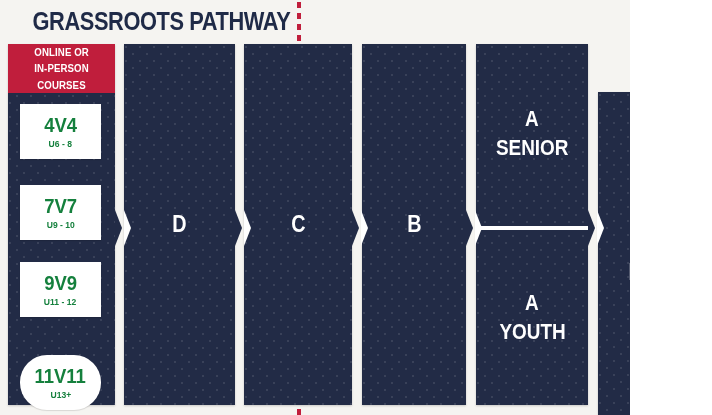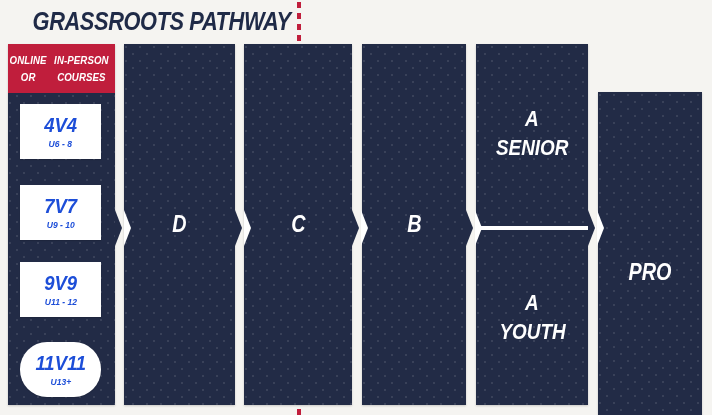--- a/index.html
+++ b/index.html
@@ -1,20 +1,19 @@
 <!DOCTYPE html>
 <html><head>
 <meta charset="utf-8">
 <style>
   html,body { margin:0; padding:0; }
   .stage {
-    position:relative; width:712px; height:415px;
+    position:relative; width:630px; height:415px;
     background:#f5f4f1; overflow:hidden;
     font-family:"Liberation Sans", sans-serif;
-    font-style:italic;
   }
   
   .divider {
     position:absolute; left:297px; top:2px; width:4px; height:413px; z-index:0;
     background:repeating-linear-gradient(to bottom,#c01e3c 0 6px, transparent 6px 11px);
   }
   .pathway-title {
     position:absolute; top:6px; z-index:2;
     font-weight:bold; color:#1f2a47; font-size:26px;
     text-align:center; white-space:nowrap; letter-spacing:-0.5px;
@@ -42,34 +41,34 @@
   .col-pro { left:598px; width:104px;margin-top:48px; }
 
   .lic-label {
     color:#fff; font-weight:bold; font-size:23px;
     display:inline-block; transform:scaleX(0.86);
   }
 
   .red-header {
     position:absolute; top:0; left:0; right:0; height:49px;
     background:#c01e3c; color:#fff;
-    display:flex; flex-direction:row; align-items:center; justify-content:center;
+    display:flex; flex-direction:column; align-items:center; justify-content:center;
     font-weight:bold; font-size:10.5px; line-height:1.55;
     text-align:center; letter-spacing:0.1px;
   }
   .red-header span { display:block; transform:scaleX(0.92); }
 
   .course-box {
     position:absolute; left:12px; width:81px; height:55px;
-    background:#ffffff; color:#1d4ed8;
+    background:#ffffff; color:#15803d;
     display:flex; flex-direction:column; align-items:center; justify-content:center;
     box-shadow:0 1px 1px rgba(0,0,0,0.12);
   }
   .cb-1 { top:60px; }  .cb-2 { top:141px; }
-  .cb-3 { top:218px;text-align:right; } .cb-4 { top:298px;border-radius:27px; }
+  .cb-3 { top:218px;text-align:right; } .cb-4 { top:311px;border-radius:27px; }
   .course-label { font-size:21px; font-weight:bold; line-height:1; transform:scaleX(0.88); }
   .course-ages  { font-size:9px;  font-weight:bold; margin-top:4px; transform:scaleX(0.95); }
 
   .a-half {
     position:absolute; left:0; right:0;
     display:flex; flex-direction:column; align-items:center; justify-content:center;
     color:#fff; font-weight:bold; font-size:22px; line-height:1.3; text-align:center;
   }
   .a-half span { display:block; transform:scaleX(0.86); }
   .a-top    { top:0;     height:180px; }

